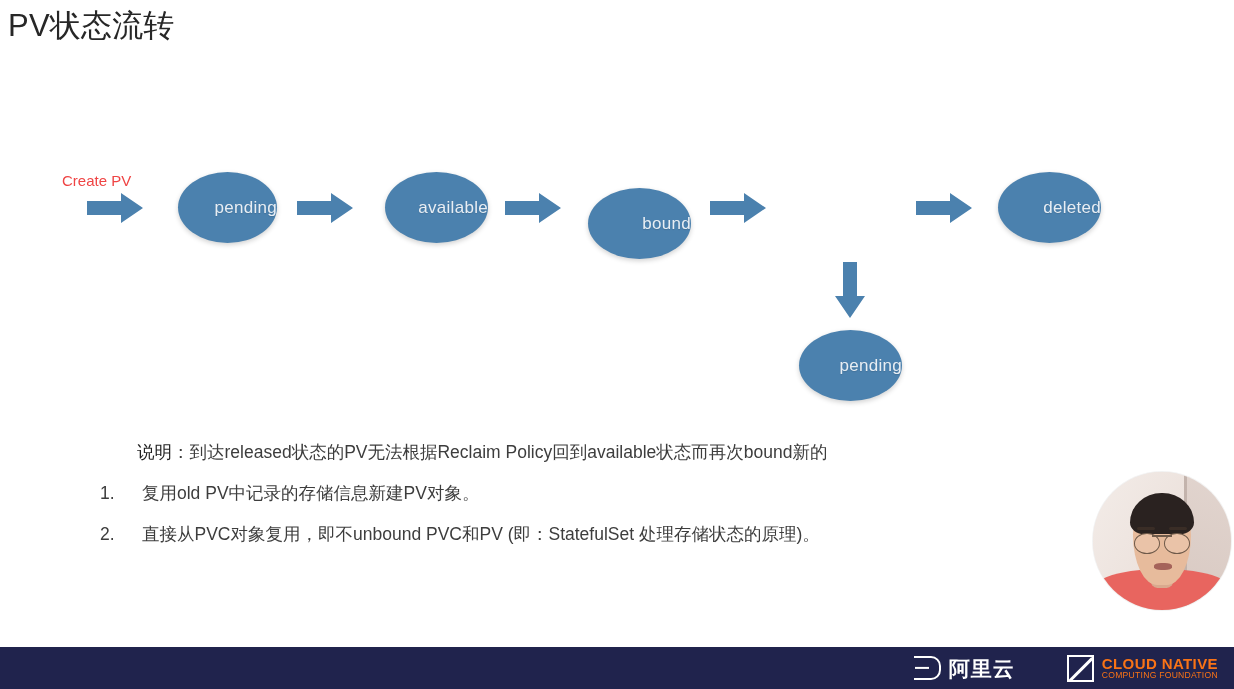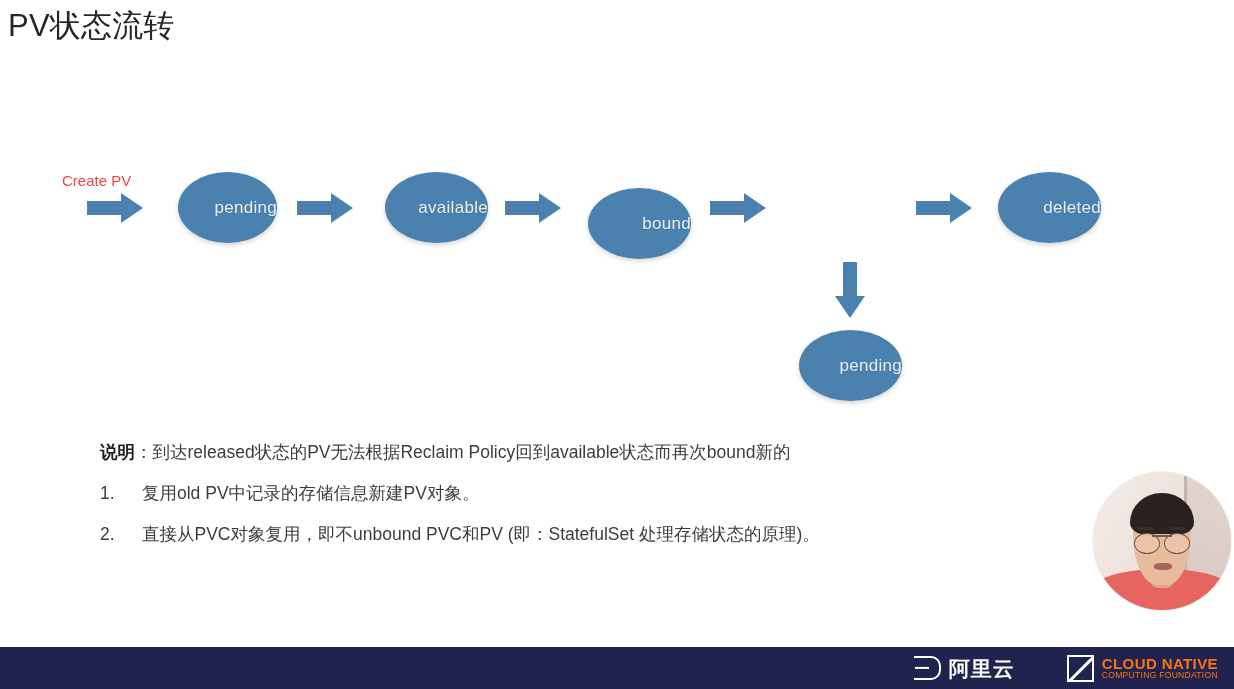--- a/index.html
+++ b/index.html
@@ -82,22 +82,23 @@
     top: 432px;
     width: 1090px;
     font-size: 17.5px;
     line-height: 41px;
     color: #3d3d3d;
   }
   #body-text .para {
     white-space: nowrap;
   }
   #body-text .lead {
-    font-weight: bold;
+    font-weight: normal;
     color: #1e1e1e;
+    margin-left: 37px;
   }
   .numbered {
     display: flex;
     align-items: baseline;
   }
   .num {
     width: 42px;
     flex: 0 0 42px;
     color: #3d3d3d;
   }

